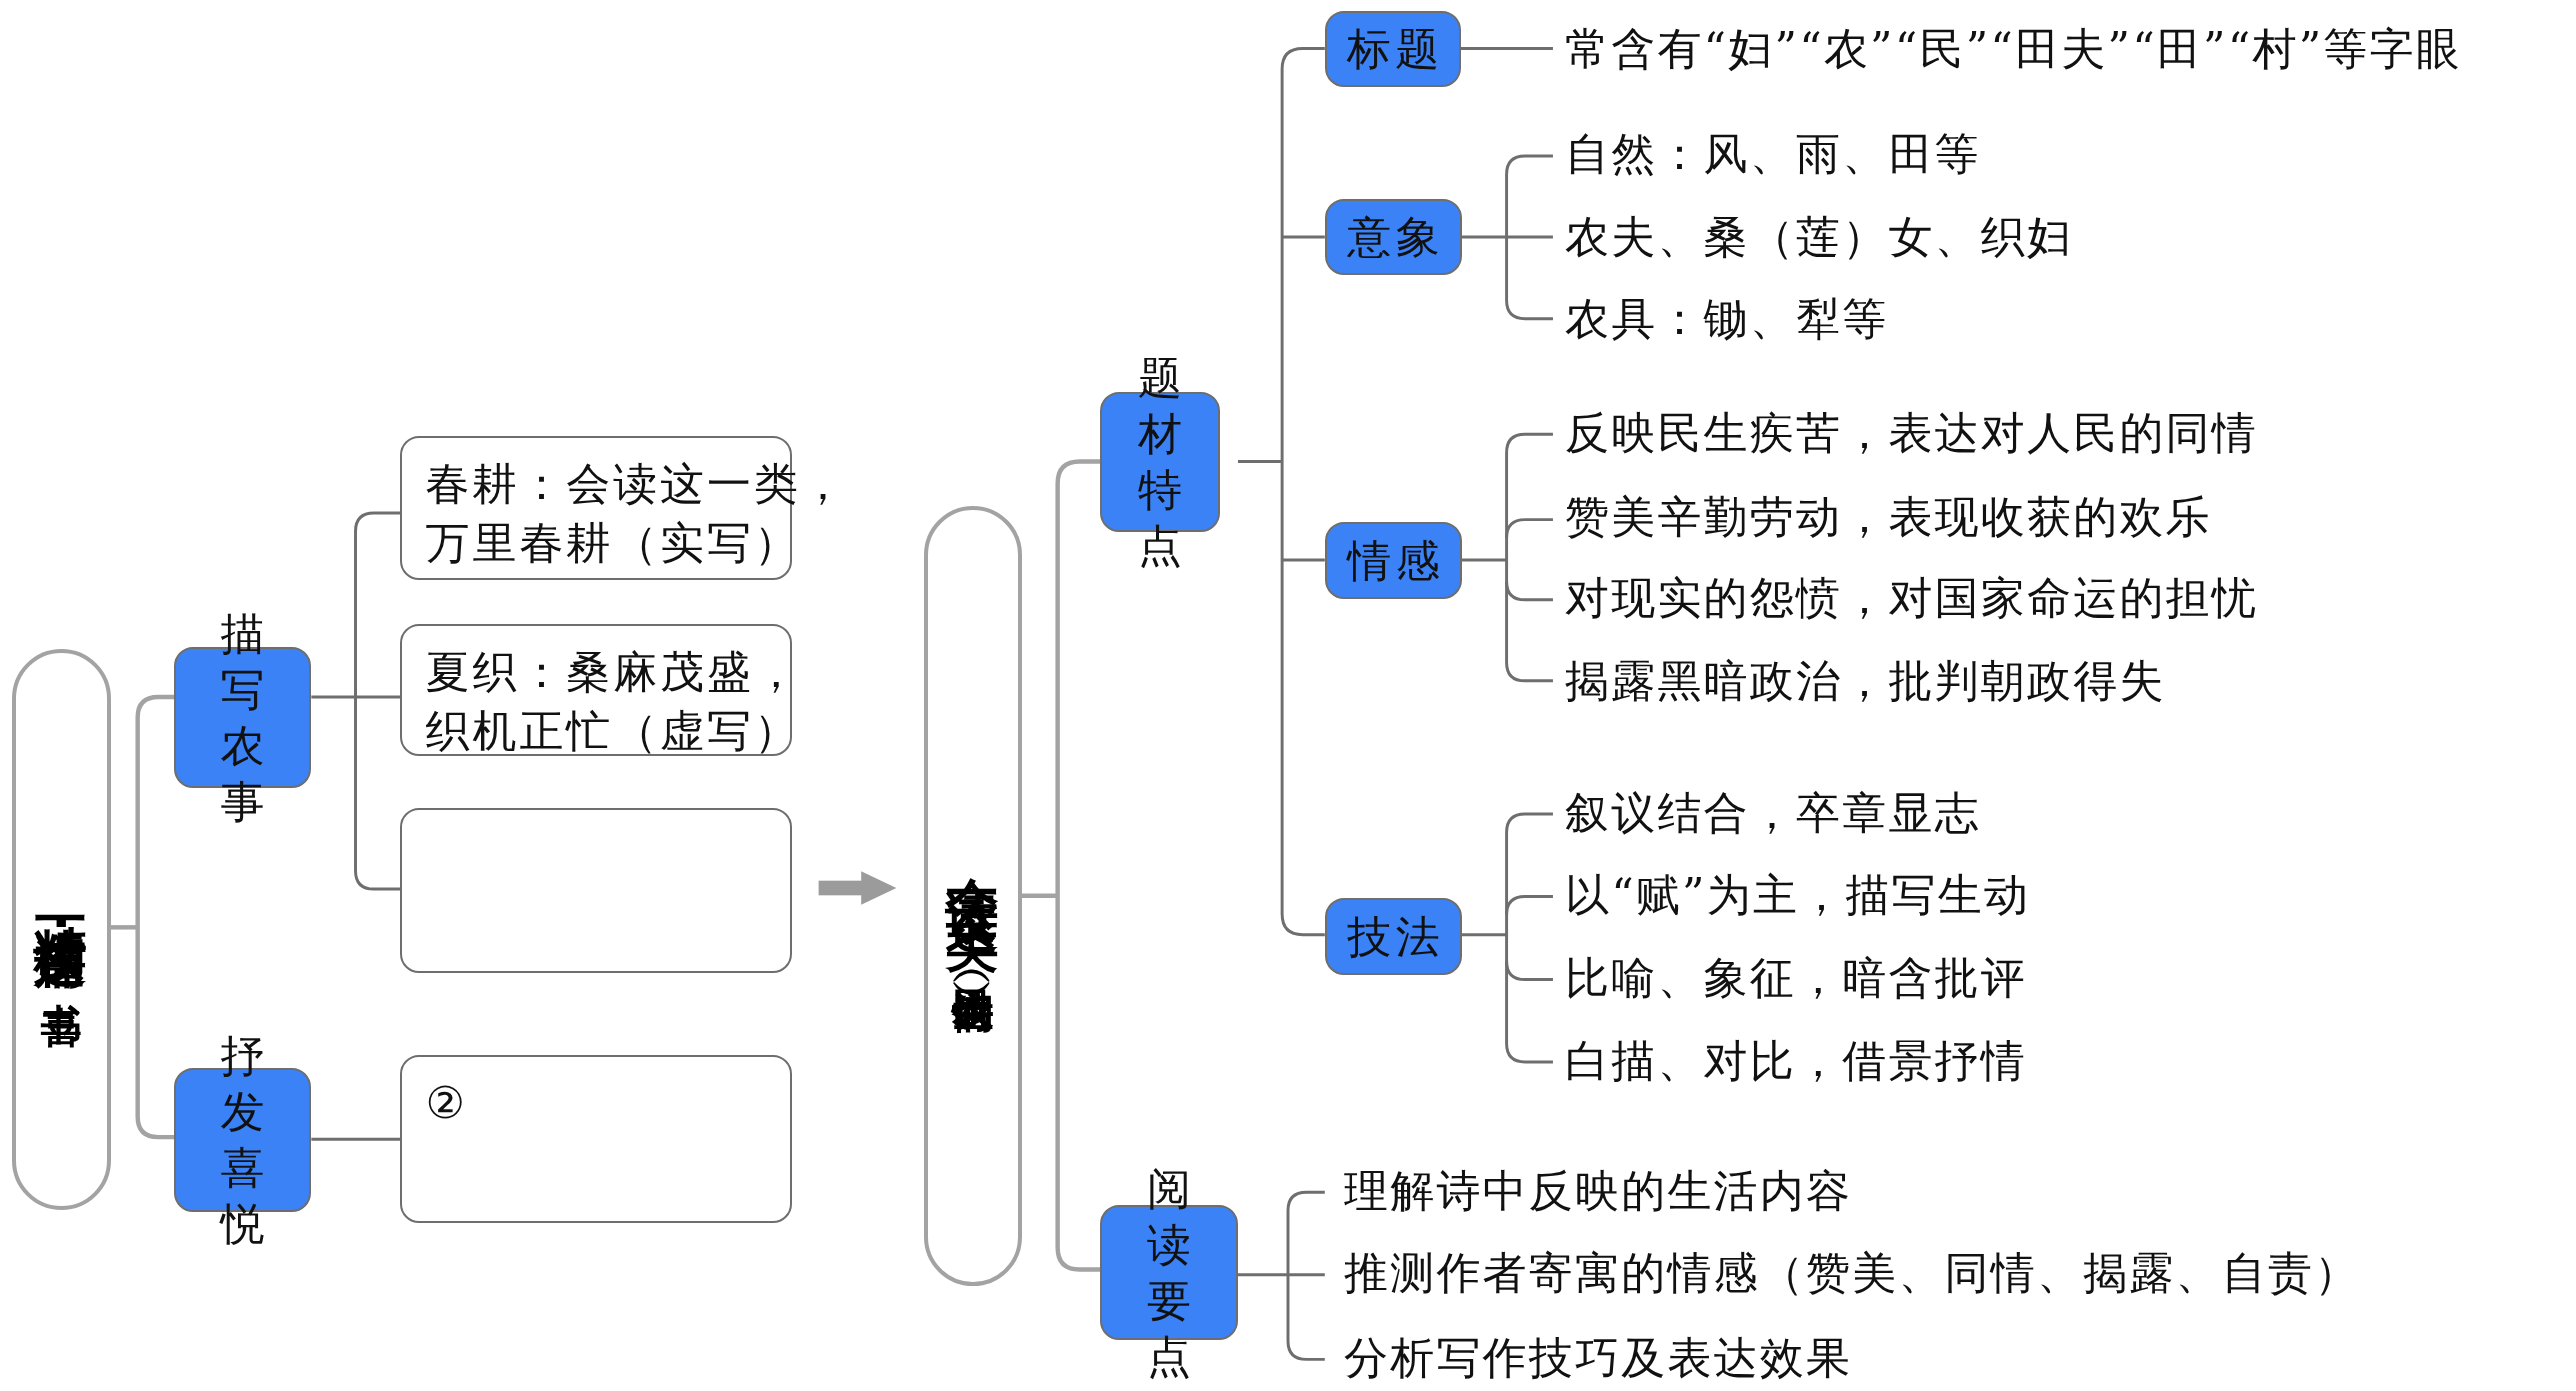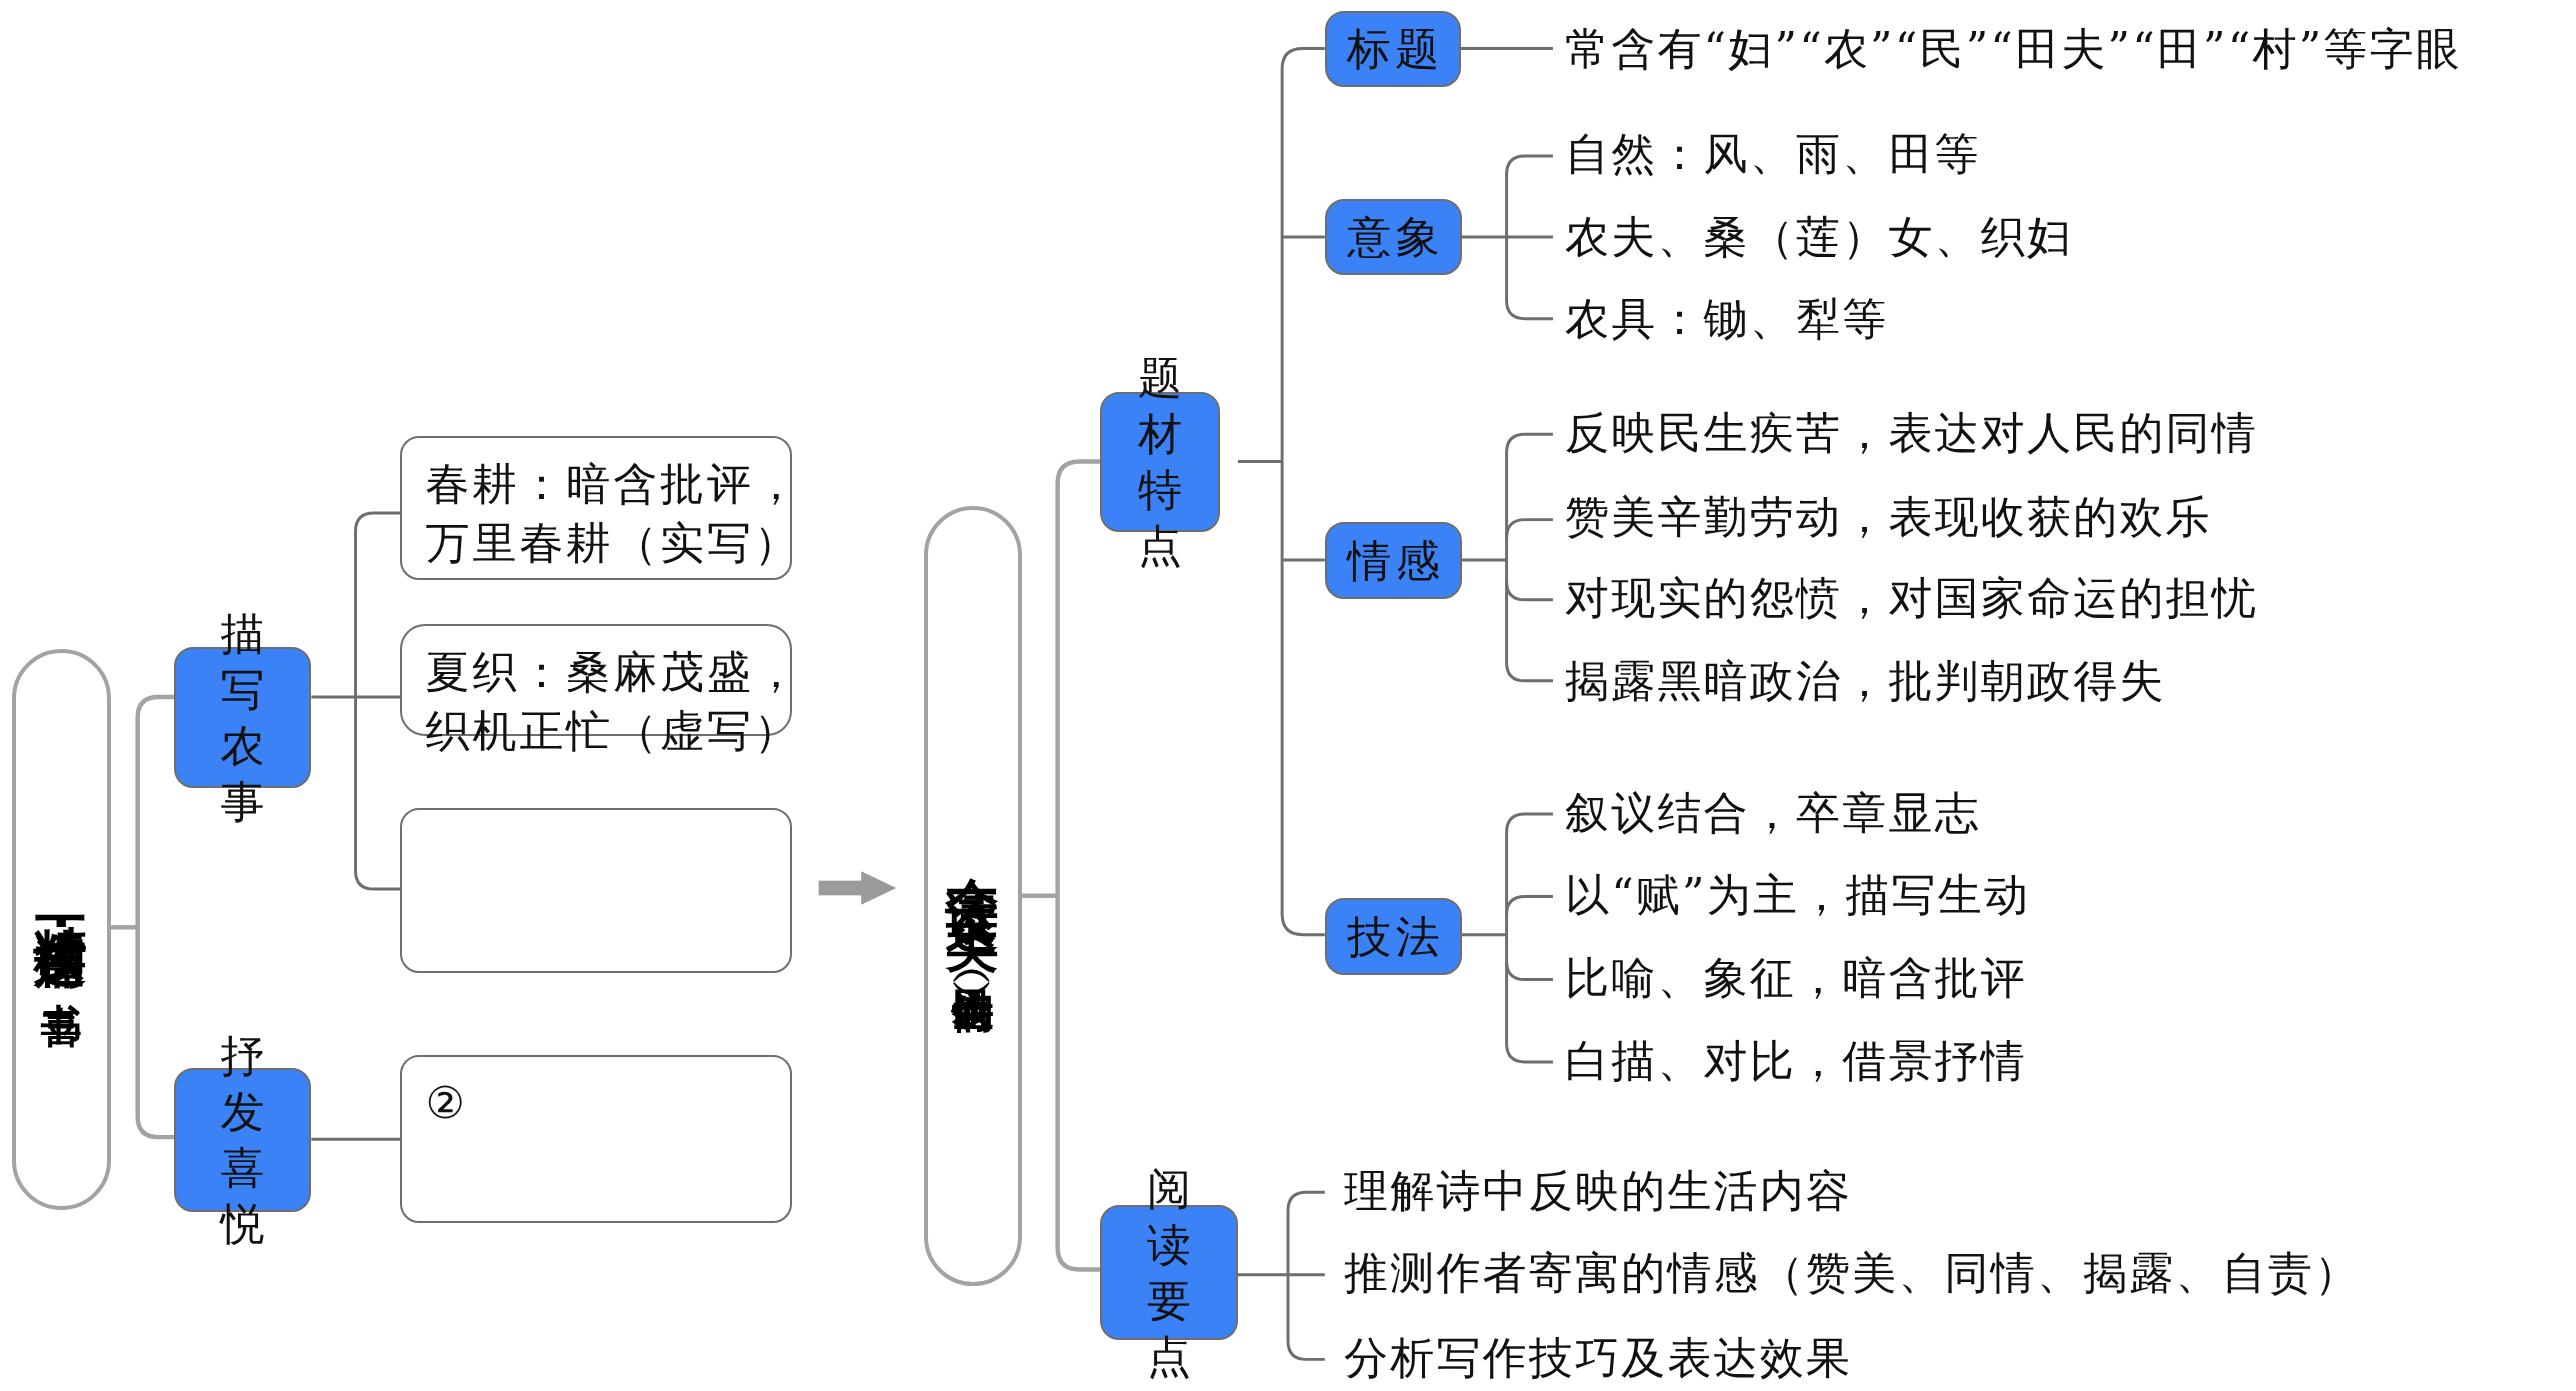--- a/index.html
+++ b/index.html
@@ -78,25 +78,25 @@
 </div>
 
 <div class="box" style="left:174px; top:627px; width:137px; height:141px;margin-top:20px;">
   <div class="lbl">
     <div>描写</div>
     <div>农事</div>
   </div>
 </div>
 
 <div class="cbox" style="left:400px; top:436px; width:392px; height:144px;">
-  <div class="line">春耕：暗含批评，</div>
+  <div class="line">春耕：会读这一类，</div>
   <div class="line">万里春耕（实写）</div>
 </div>
 
-<div class="cbox" style="left:400px; top:624px; width:392px; height:112px;border-radius:25px;">
+<div class="cbox" style="left:400px; top:624px; width:392px; height:132px;">
   <div class="line">夏织：桑麻茂盛，</div>
   <div class="line">织机正忙（虚写）</div>
 </div>
 
 <div class="cbox" style="left:400px; top:808px; width:392px; height:165px;">
 </div>
 
 <div class="box" style="left:174px; top:1068px; width:137px; height:144px;">
   <div class="lbl">
     <div>抒发</div>

